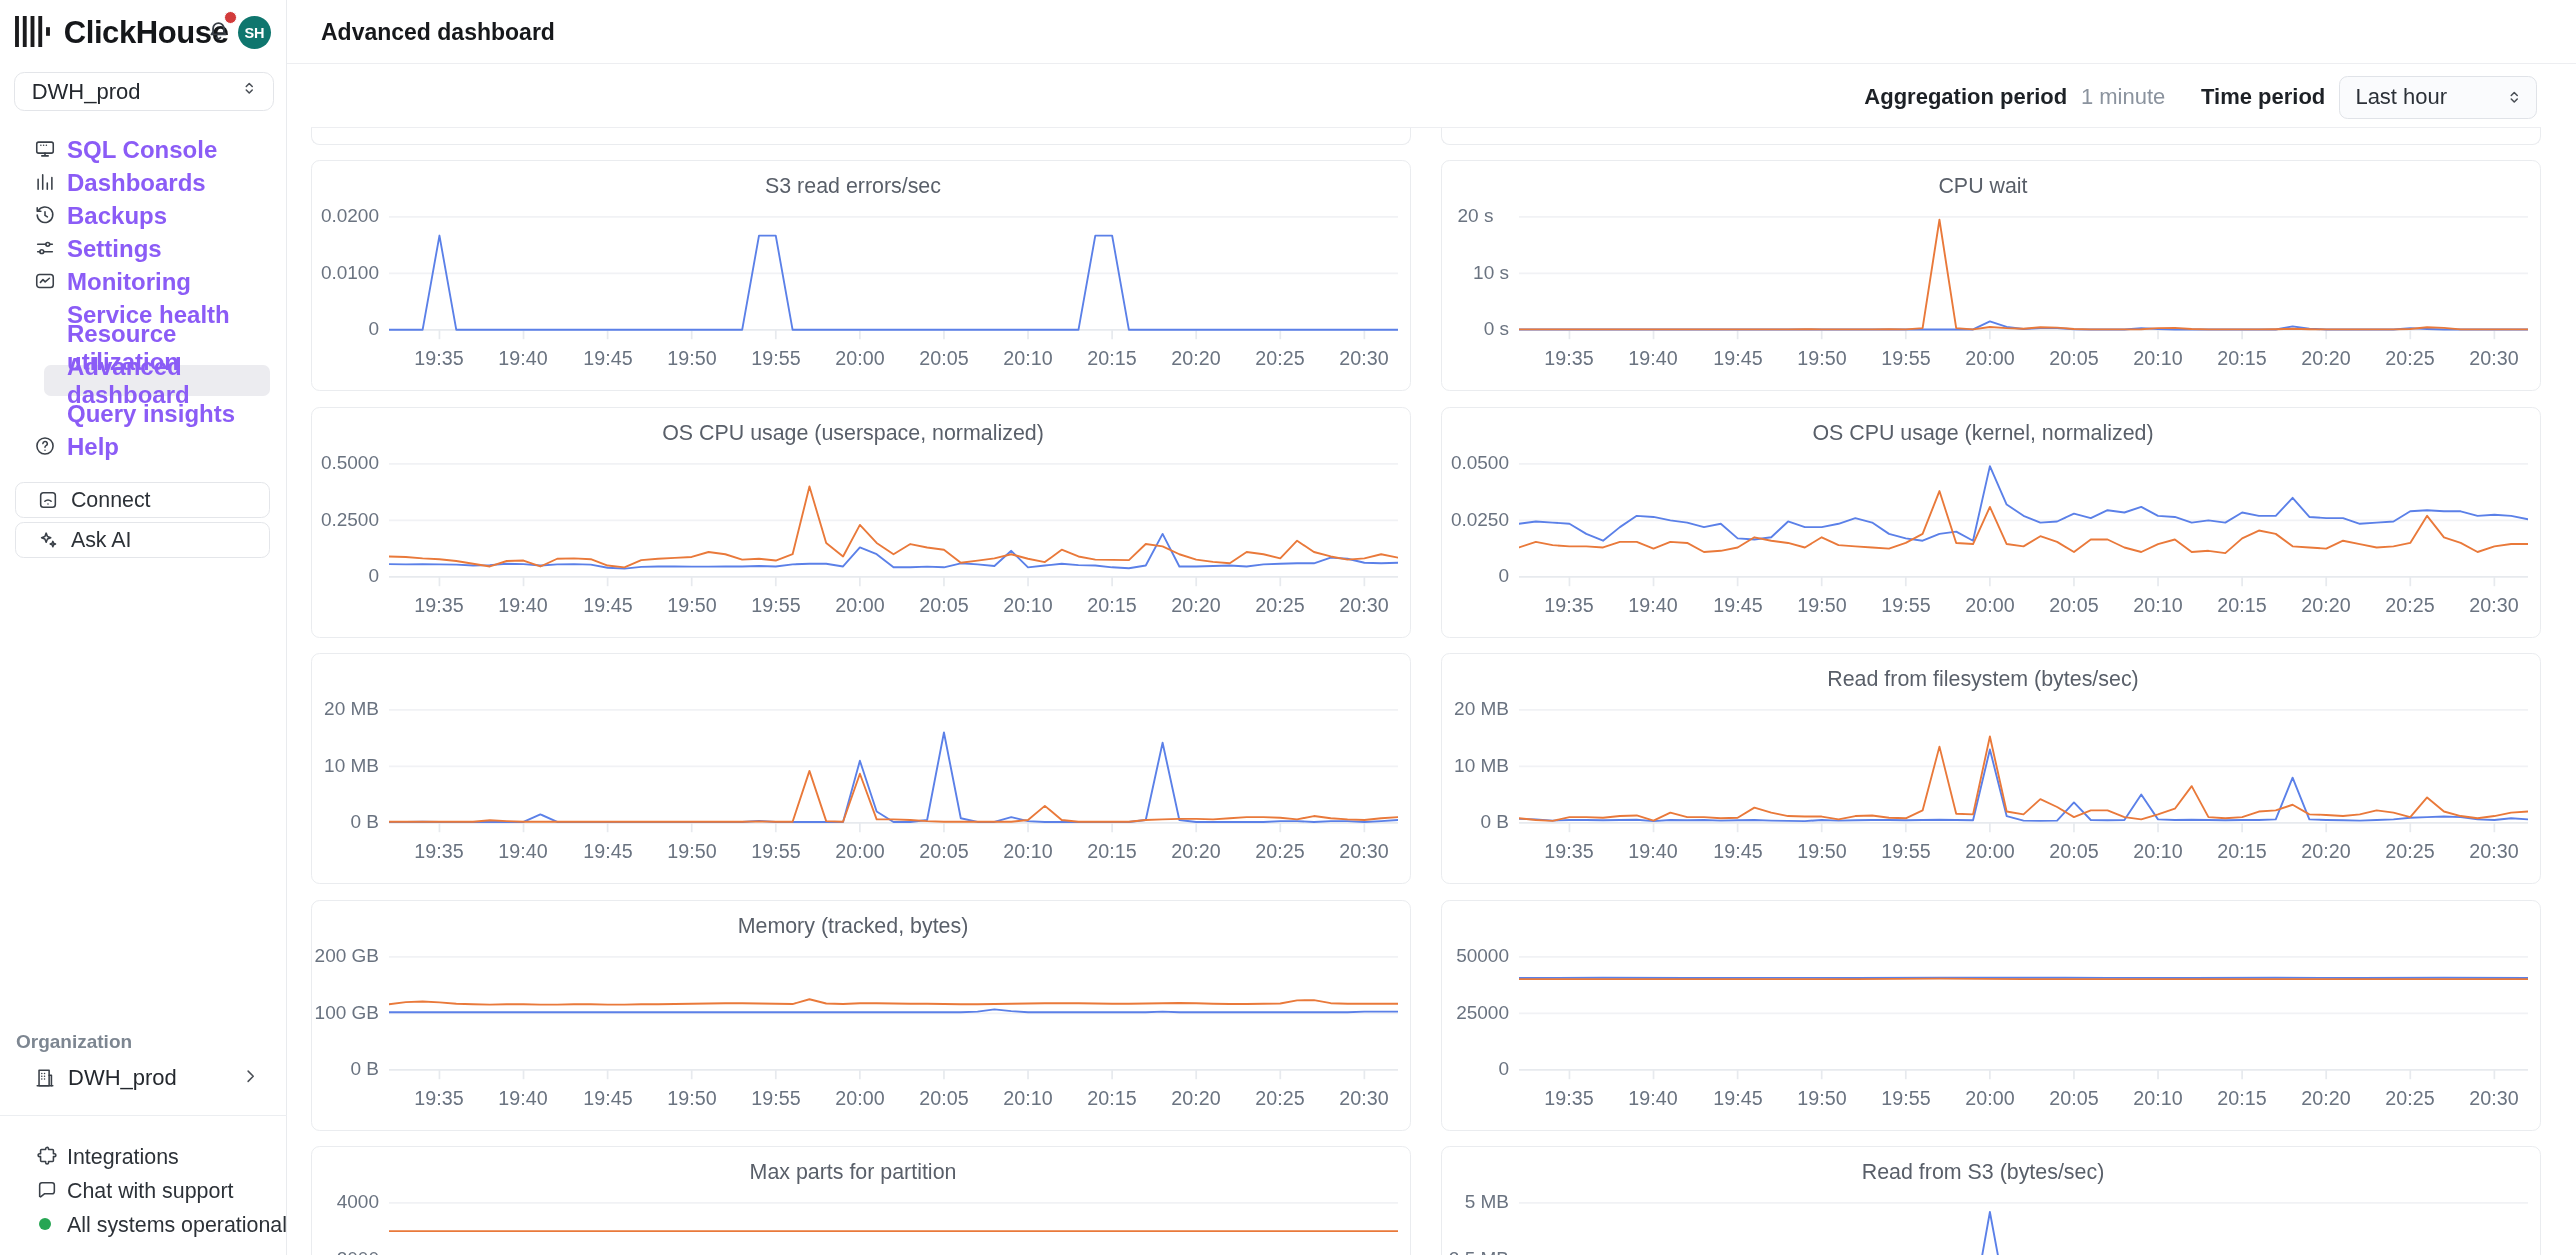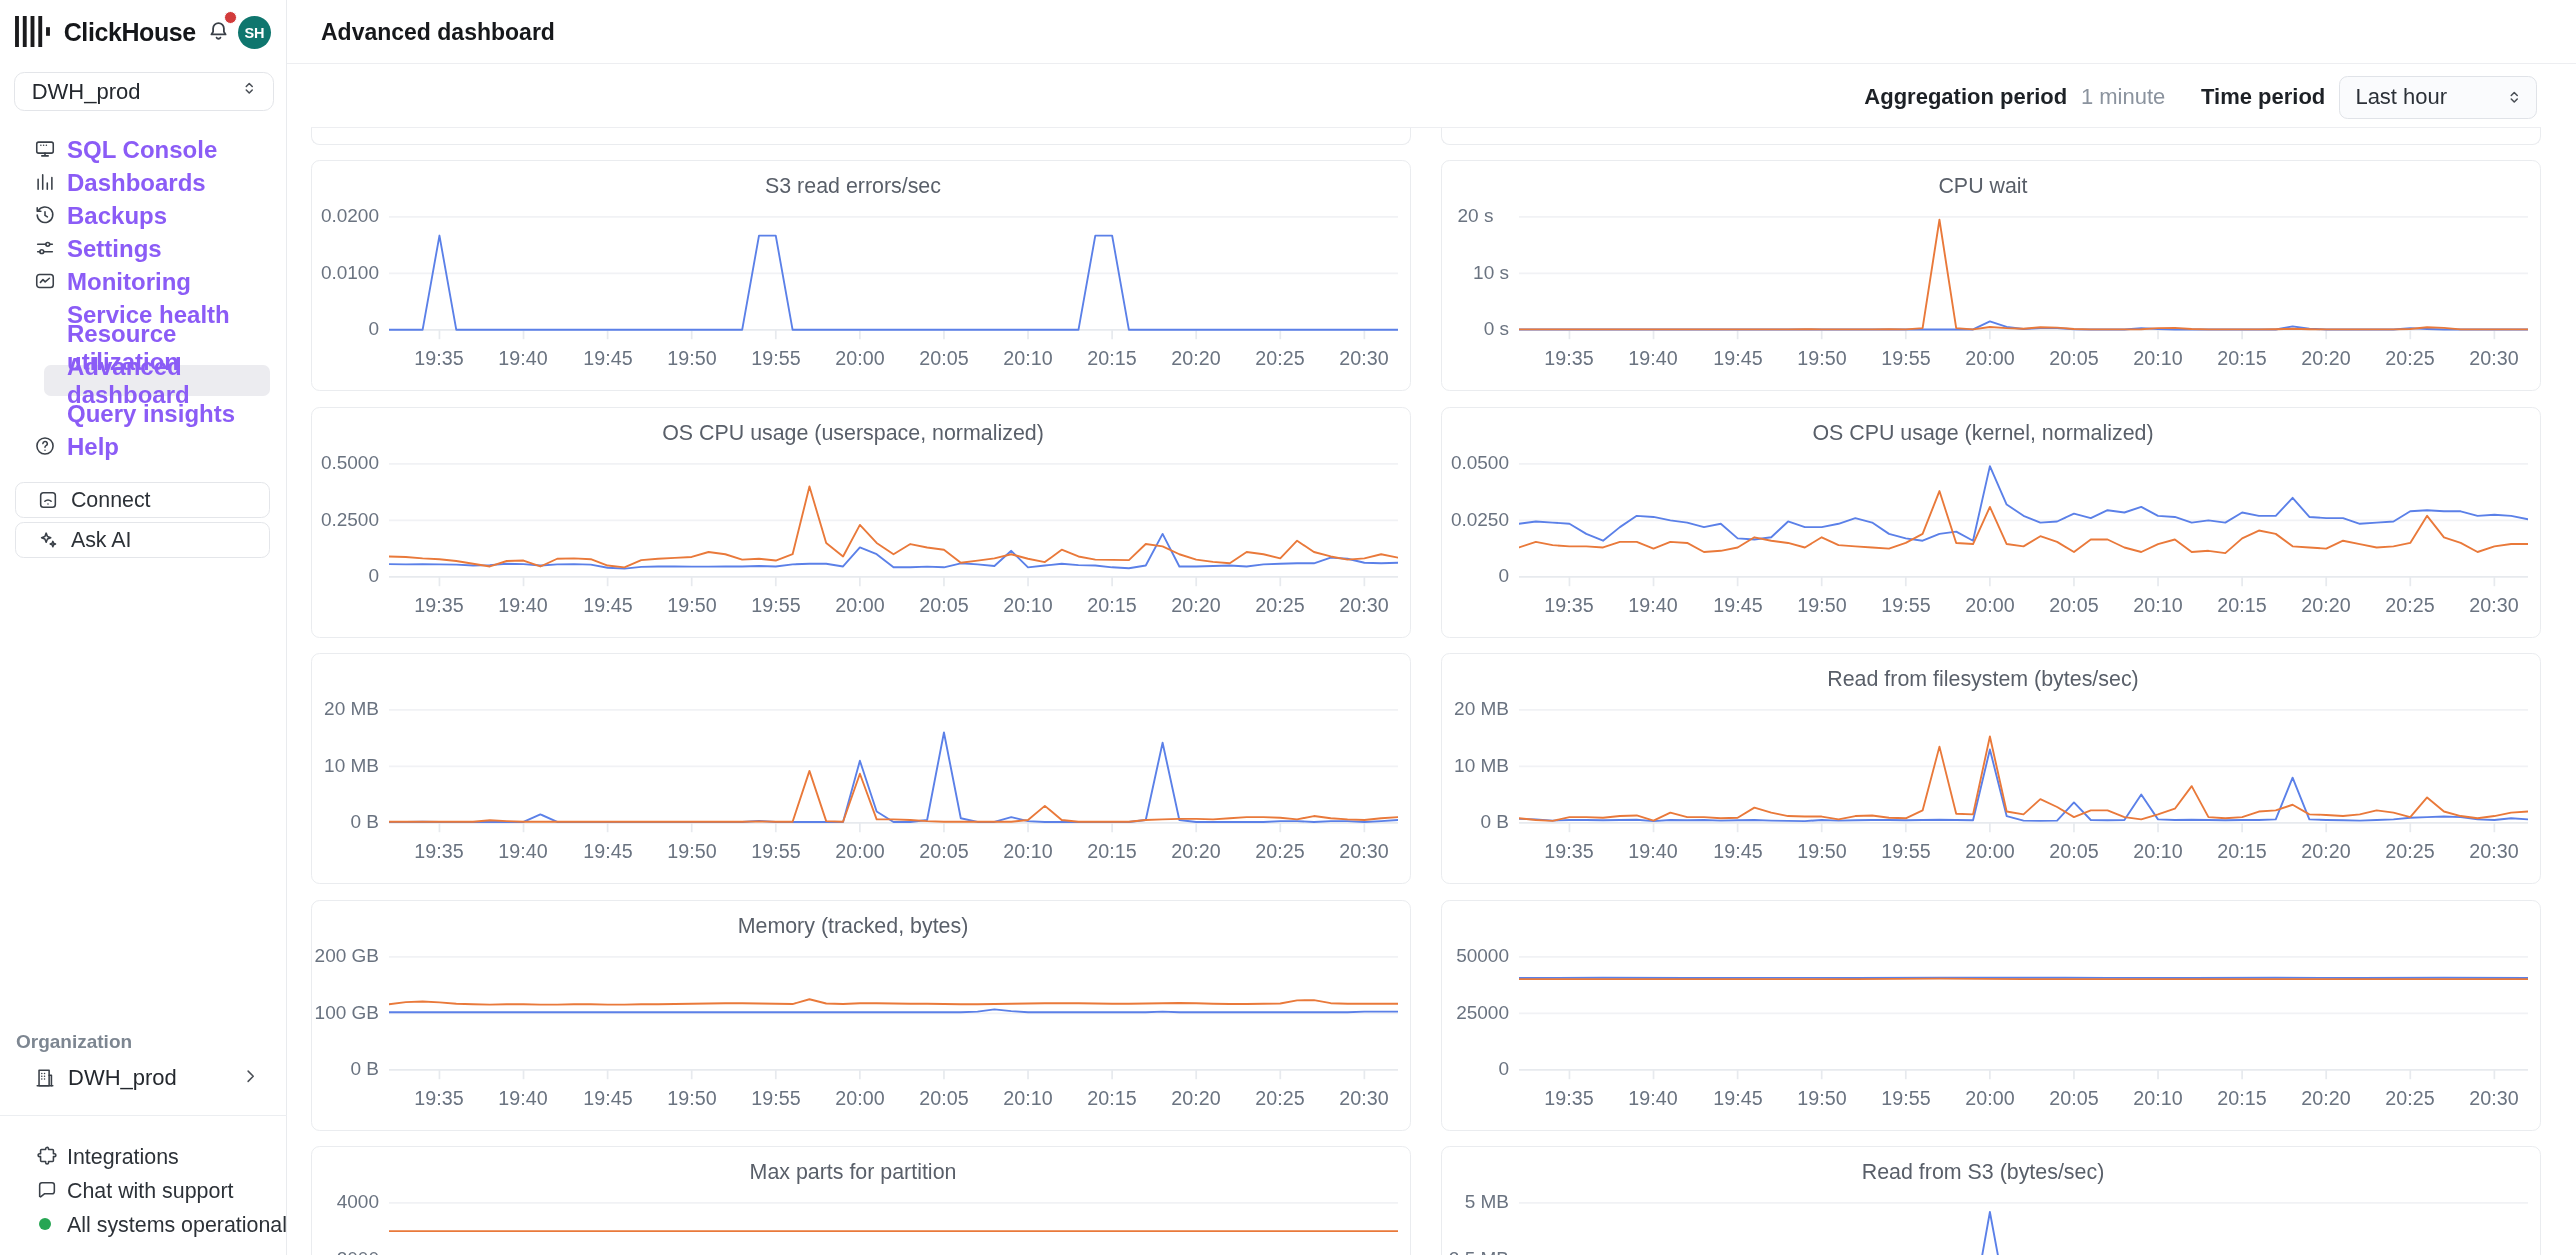--- a/index.html
+++ b/index.html
@@ -1,21 +1,21 @@
 <!DOCTYPE html>
 <html style="font-size:13.7px"><head>
 <meta charset="utf-8">
 <style>
   html,body{margin:0;padding:0;width:2576px;height:1256px;overflow:hidden;background:#fff;
     font-family:"Liberation Sans",sans-serif;color:#1d2126;}
   *{box-sizing:border-box;}
   
   .sidebar{position:fixed;left:0;top:0;width:287px;height:1256px;background:#fff;border-right:1.7px solid #e9ebee;z-index:5;}
   .logo-row{position:absolute;left:15.4px;top:13.7px;height:38px;display:flex;align-items:center;}
-  .brand{font-size:25px;font-weight:700;color:#15171a;margin-left:10.3px;letter-spacing:-0.4px;}
+  .brand{font-size:31px;font-weight:700;color:#15171a;margin-left:10.3px;letter-spacing:-0.4px;}
   .bell{position:absolute;left:205px;top:18px;width:27px;height:27px;color:#3a4048;}
   .notif-dot{position:absolute;left:224px;top:11px;width:13px;height:13px;border-radius:50%;background:#d23b3b;border:1.7px solid #fff;}
   .avatar{position:absolute;left:238px;top:16.2px;width:33px;height:33px;border-radius:50%;background:#0f766e;color:#fff;
     font-size:14.5px;font-weight:700;display:flex;align-items:center;justify-content:center;}
   .svc-select{position:absolute;left:13.7px;top:72px;width:260px;height:39px;border:1.7px solid #e3e5e9;border-radius:10.3px;
     display:flex;align-items:center;justify-content:space-between;padding:0 13.7px 0 17px;font-size:22px;color:#24282e;cursor:pointer;}
   .nav{position:absolute;left:0;top:133px;width:287px;}
   .nav-item{position:relative;height:33px;display:flex;align-items:center;font-size:24px;color:#8b5cf6;cursor:pointer;font-weight:bold;}
   .nav-item .pill{position:absolute;left:44px;right:17px;top:0.9px;bottom:0.9px;background:#ececf0;border-radius:6.8px;}
   .nav-item .nicon{position:absolute;left:34px;top:5.1px;width:22px;height:22px;color:#3a4048;}

